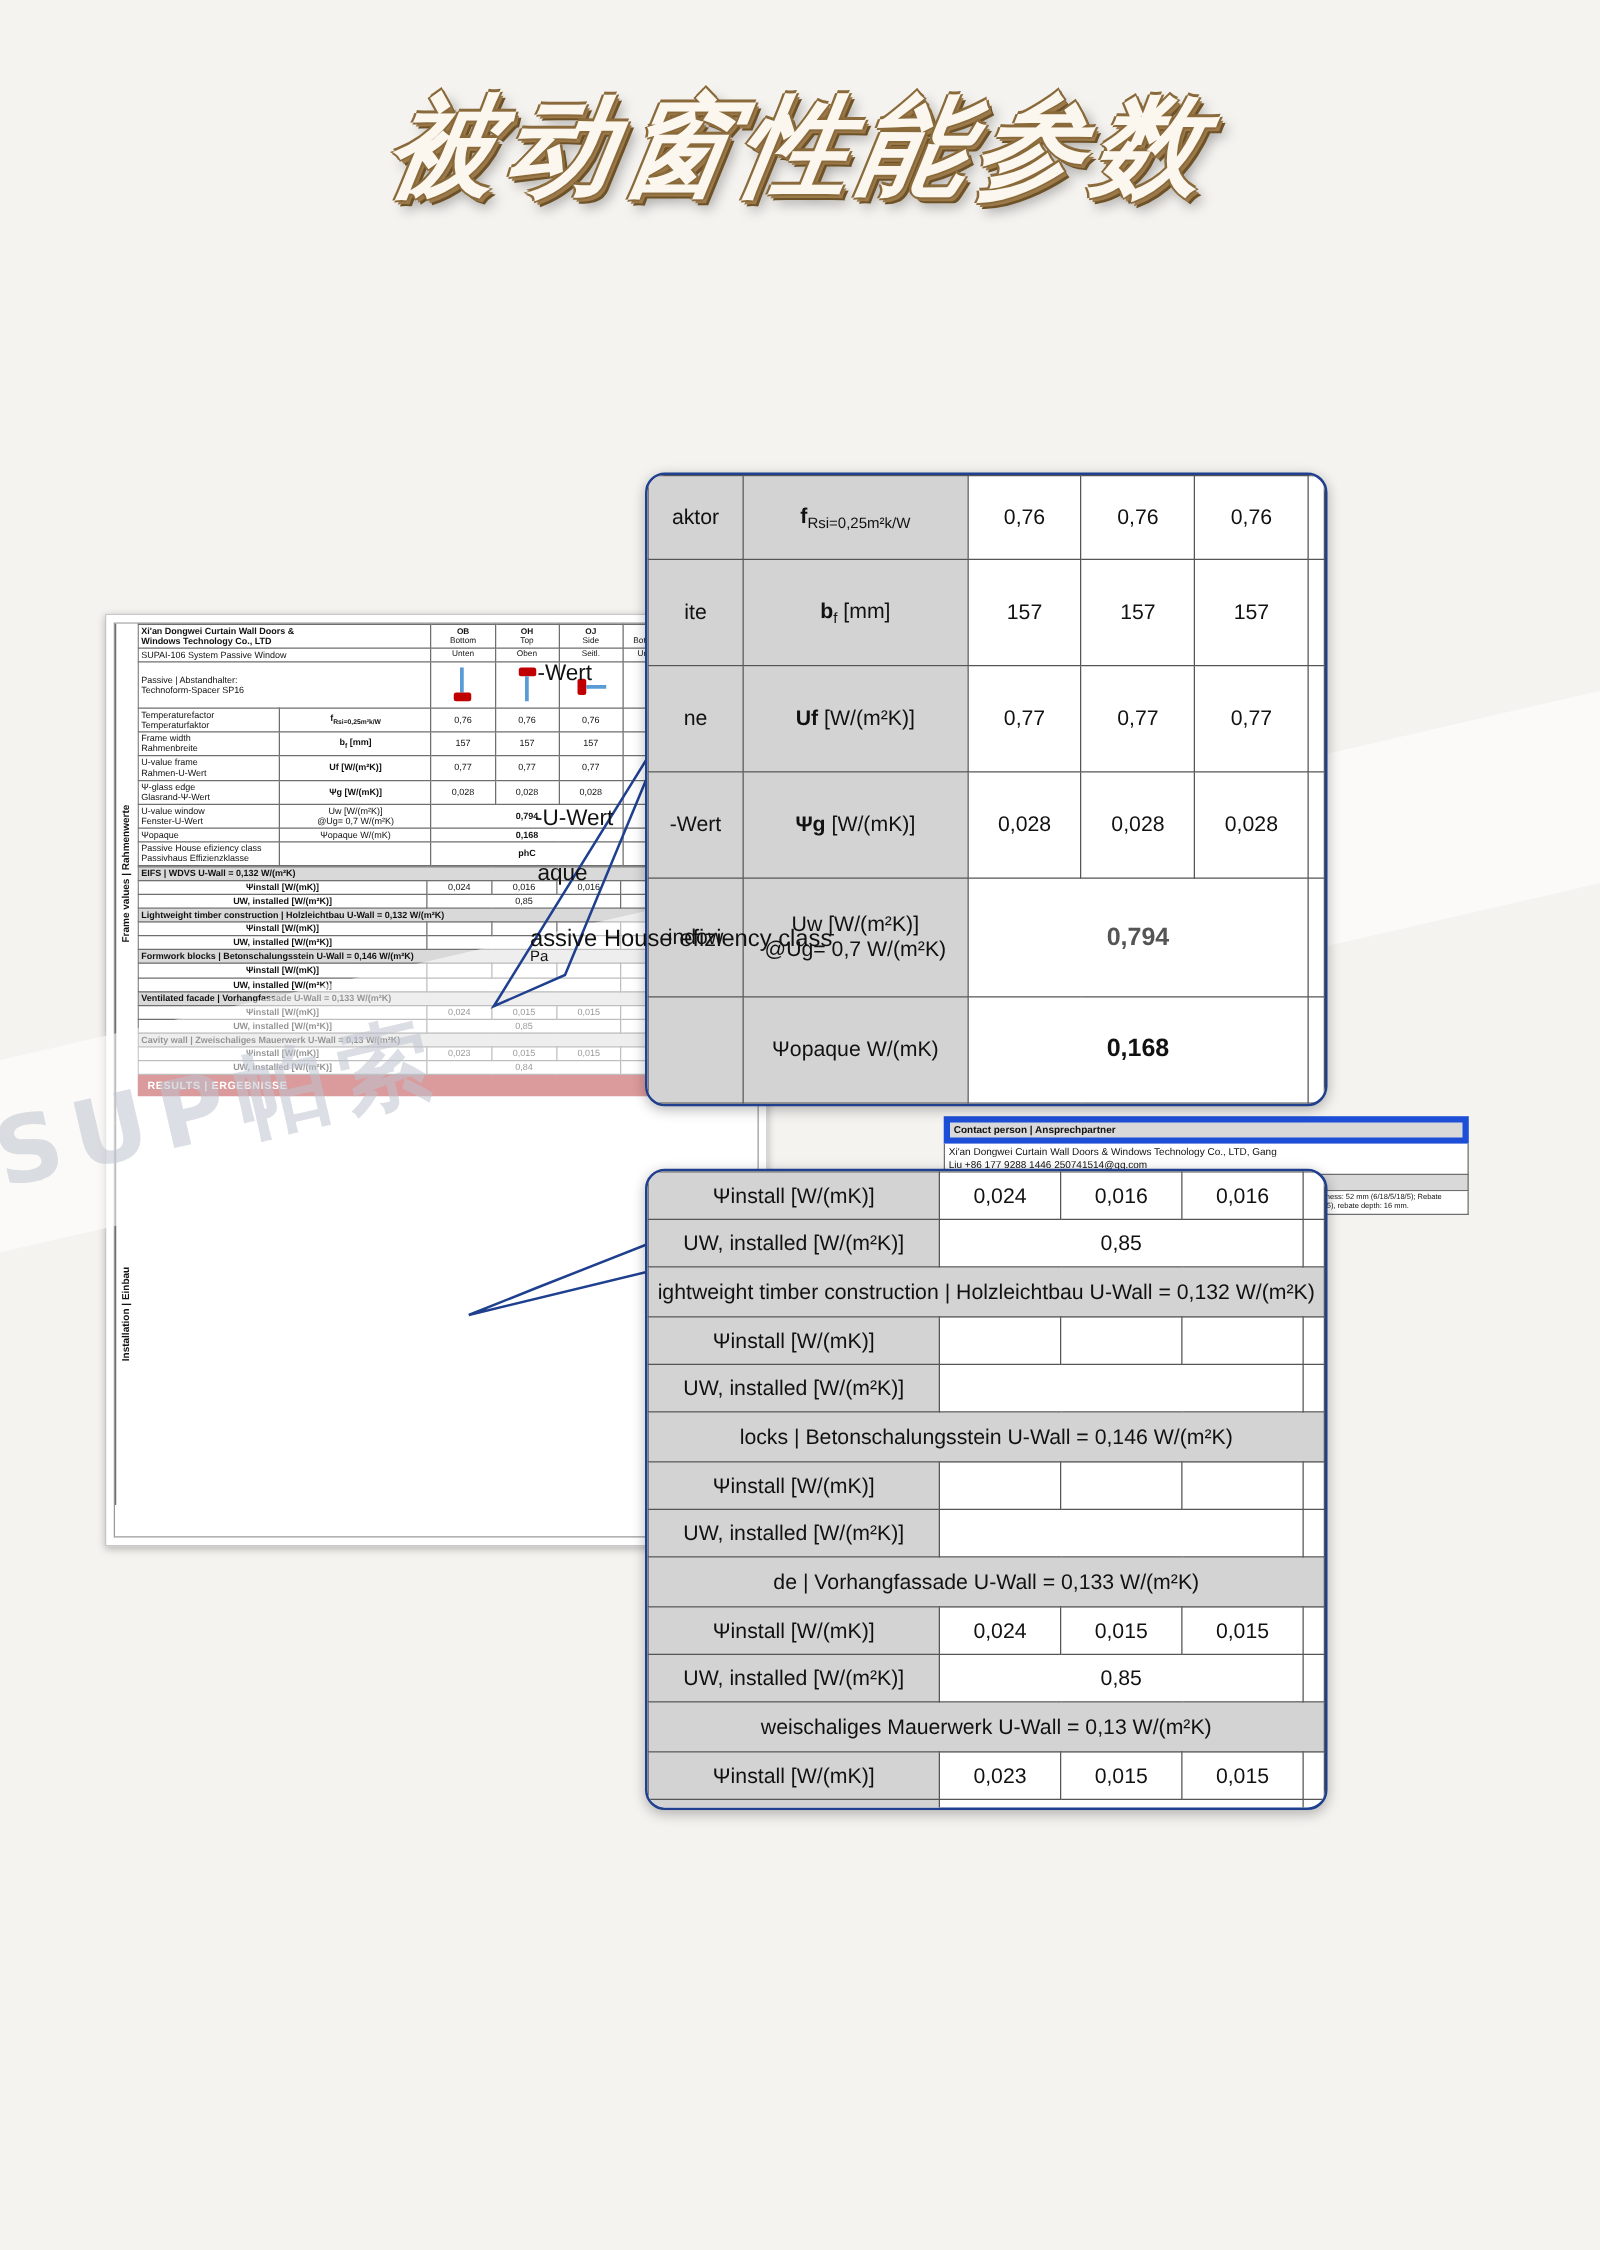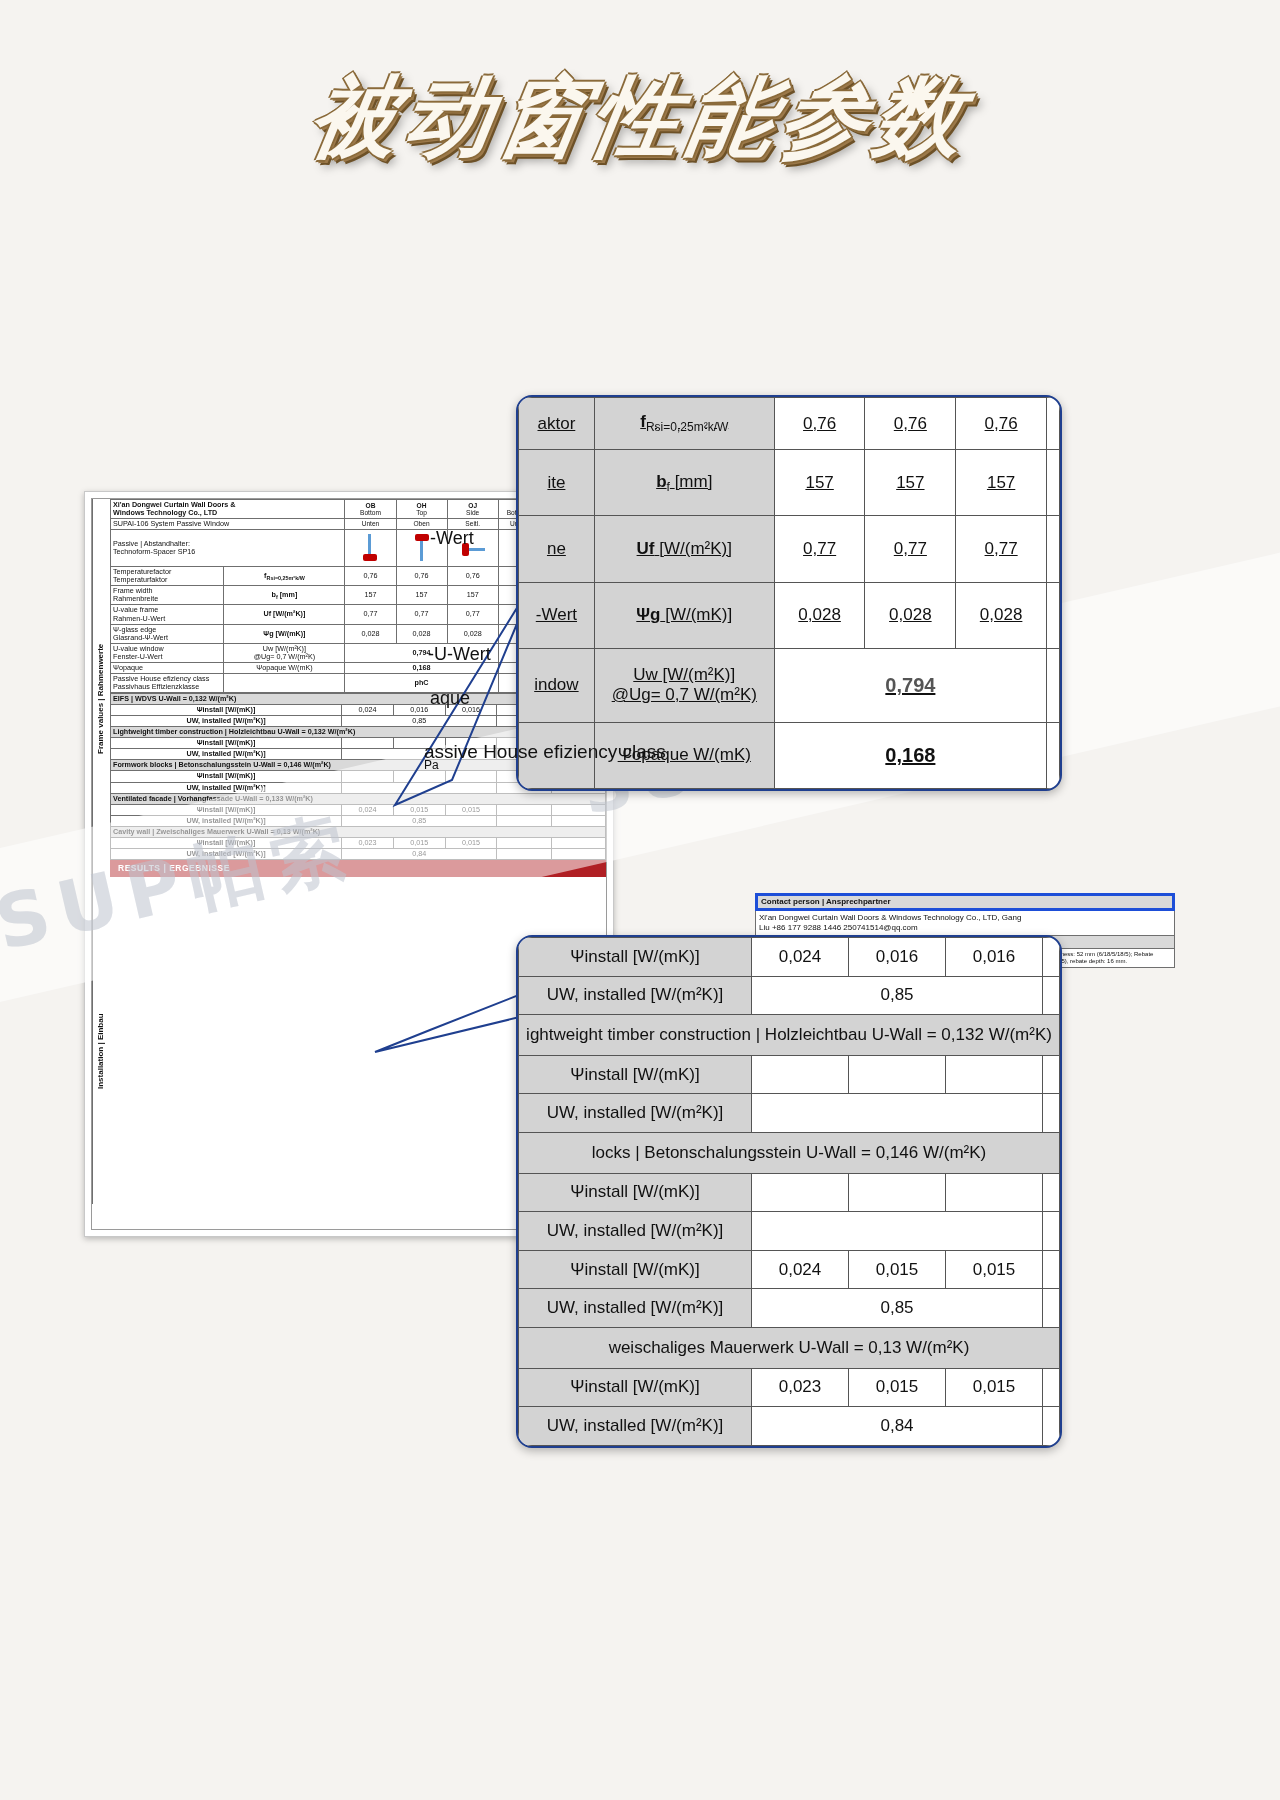--- a/index.html
+++ b/index.html
@@ -354,40 +354,40 @@
         </tr>
       </tbody>
         </table>
 
       <div class="results-bar">RESULTS  |  ERGEBNISSE</div>
     </div>
   </div>
 </div>
 
 <div style="position:absolute;left:755px;top:893px;width:420px;font-size:8px;line-height:1.25;">
-  <div style="border:3px solid #1d4ed8;background:#d9d9d9;font-weight:bold;padding:1px 3px;">Contact person  |  Ansprechpartner</div>
+  <div style="border:5px solid #1d4ed8;background:#d9d9d9;font-weight:bold;padding:1px 3px;">Contact person  |  Ansprechpartner</div>
   <div style="border:1px solid #6f6f6f;border-top:none;padding:2px 3px;background:#fff;">
     <div>Xi'an Dongwei Curtain Wall Doors &amp; Windows Technology Co., LTD, Gang</div>
     <div>Liu +86 177 9288 1446   250741514@qq.com</div>
   </div>
   <div style="border:1px solid #6f6f6f;border-top:none;background:#d9d9d9;font-weight:bold;padding:1px 3px;">Description</div>
   <div style="border:1px solid #6f6f6f;border-top:none;padding:2px 3px;background:#fff;" class="smallnote">Aluminium frame with thermal separation (PA 0.30 W/(mK)) and insulation (Koolltherm 0.022 W/(mK) ); Pane thickness: 52 mm (6/18/5/18/5); Rebate depth: 16 mm; Spacer: Technoform-Spacer SP16; Secondary sealing: Silicone Pane thickness: 52 mm (6/18/5/18/5), rebate depth: 16 mm.</div>
 </div>
 
 <div id="watermark">
   <div class="wm-text">SUP帕索</div>
   <div class="wm-text2">SUP帕索</div>
 </div>
 
 <svg class="conn">
   <polygon points="590,448 452,780 395,805 585,498" fill="none" stroke="#1f3f8f" stroke-width="2"></polygon>
   <polygon points="595,965 430,1030 375,1052 590,1000" fill="none" stroke="#1f3f8f" stroke-width="2"></polygon>
 </svg>
 
-<div class="callout" style="left:516px;top:395px;width:546px;height:396px;text-decoration:underline;">
+<div class="callout" style="left:516px;top:378px;width:546px;height:507px;">
   <table>
     <tbody>
         <tr style="height:44px;">
       <td class="lbl" style="width:64px;">aktor</td>
       <td class="lbl" style="width:172px;">
         <b>f</b><span class="sub2">Rsi=0,25m²k/W</span>
       </td>
       <td style="width:80px;">0,76</td>
       <td style="width:80px;">0,76</td>
       <td style="width:80px;">0,76</td>
@@ -493,20 +493,23 @@
       <td></td>
       <td></td>
       <td></td>
     </tr>
     <tr style="height:38px;">
       <td class="lbl">UW, installed [W/(m²K)]</td>
       <td colspan="3"></td>
       <td></td>
     </tr>
 
+    <tr style="height:40px;">
+          <td class="sectrow" colspan="5">de  |  Vorhangfassade   U-Wall = 0,133 W/(m²K)</td>
+        </tr>
     <tr style="height:38px;">
       <td class="lbl">Ψinstall [W/(mK)]</td>
       <td>0,024</td>
       <td>0,015</td>
       <td>0,015</td>
       <td></td>
     </tr>
     <tr style="height:38px;">
       <td class="lbl">UW, installed [W/(m²K)]</td>
       <td colspan="3">0,85</td>

